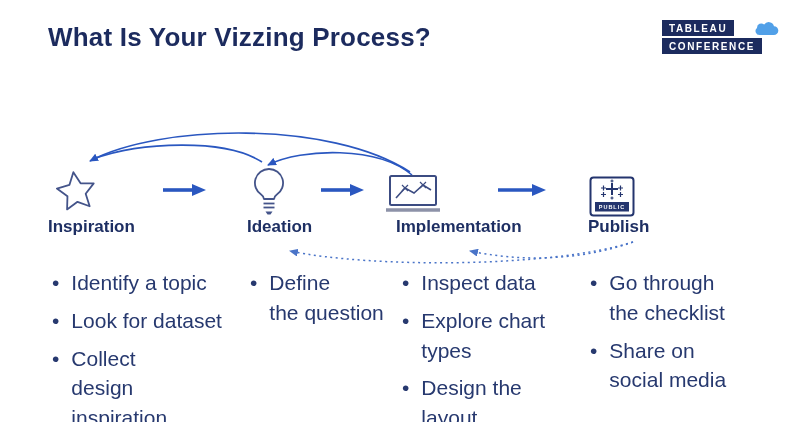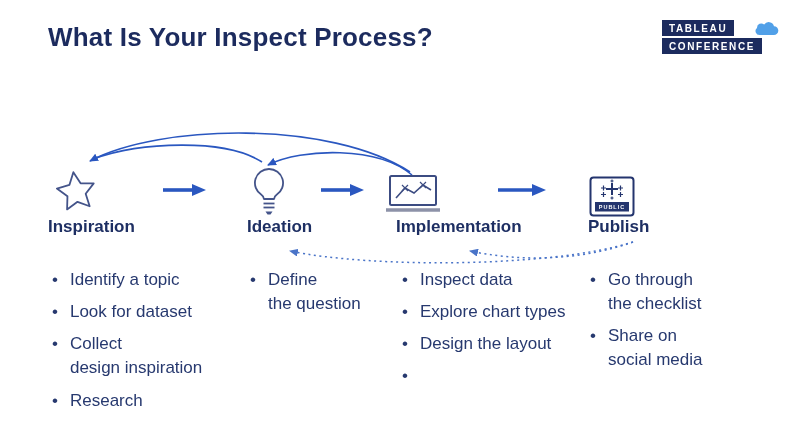--- a/index.html
+++ b/index.html
@@ -26,29 +26,29 @@
   .icon{position:absolute;}
   .stage-label{
     position:absolute;top:217px;font-size:17px;font-weight:700;color:#1e2f63;white-space:nowrap;
   }
   .lbl-0{left:48px}.lbl-1{left:247px}.lbl-2{left:396px}.lbl-3{left:588px}
   
   .blist{position:absolute;top:268px;}
   .col-0{left:52px;width:178px}.col-1{left:250px;width:160px}
   .col-2{left:402px;width:178px}.col-3{left:590px;width:165px}
   .bitem{display:flex;gap:12px;margin-bottom:8px;
-    font-size:17px;line-height:1.42;color:#27396f;}
+    font-size:21px;line-height:1.42;color:#27396f;}
   .bdot{flex:0 0 auto;}
   .bdot::before{content:"•";}
   .btxt{white-space:pre-line;}
 </style>
 </head>
 <body>
 
-<div class="title">What Is Your Inspect Process?</div>
+<div class="title">What Is Your Vizzing Process?</div>
 
 <div class="logo">
   <div class="logo-row">
     <span class="logo-box">TABLEAU</span>
     <svg class="cloud" viewBox="0 0 24 16">
       <path fill="#51a0e8" d="M19 6.2A5.4 5.4 0 0 0 9.2 4.6 4.3 4.3 0 0 0 2 7.9 4 4 0 0 0 4.6 15h14.2a4.4 4.4 0 0 0 .2-8.8z"></path>
     </svg>
   </div>
   <div class="logo-row logo-row2">
     <span class="logo-box">CONFERENCE</span>

